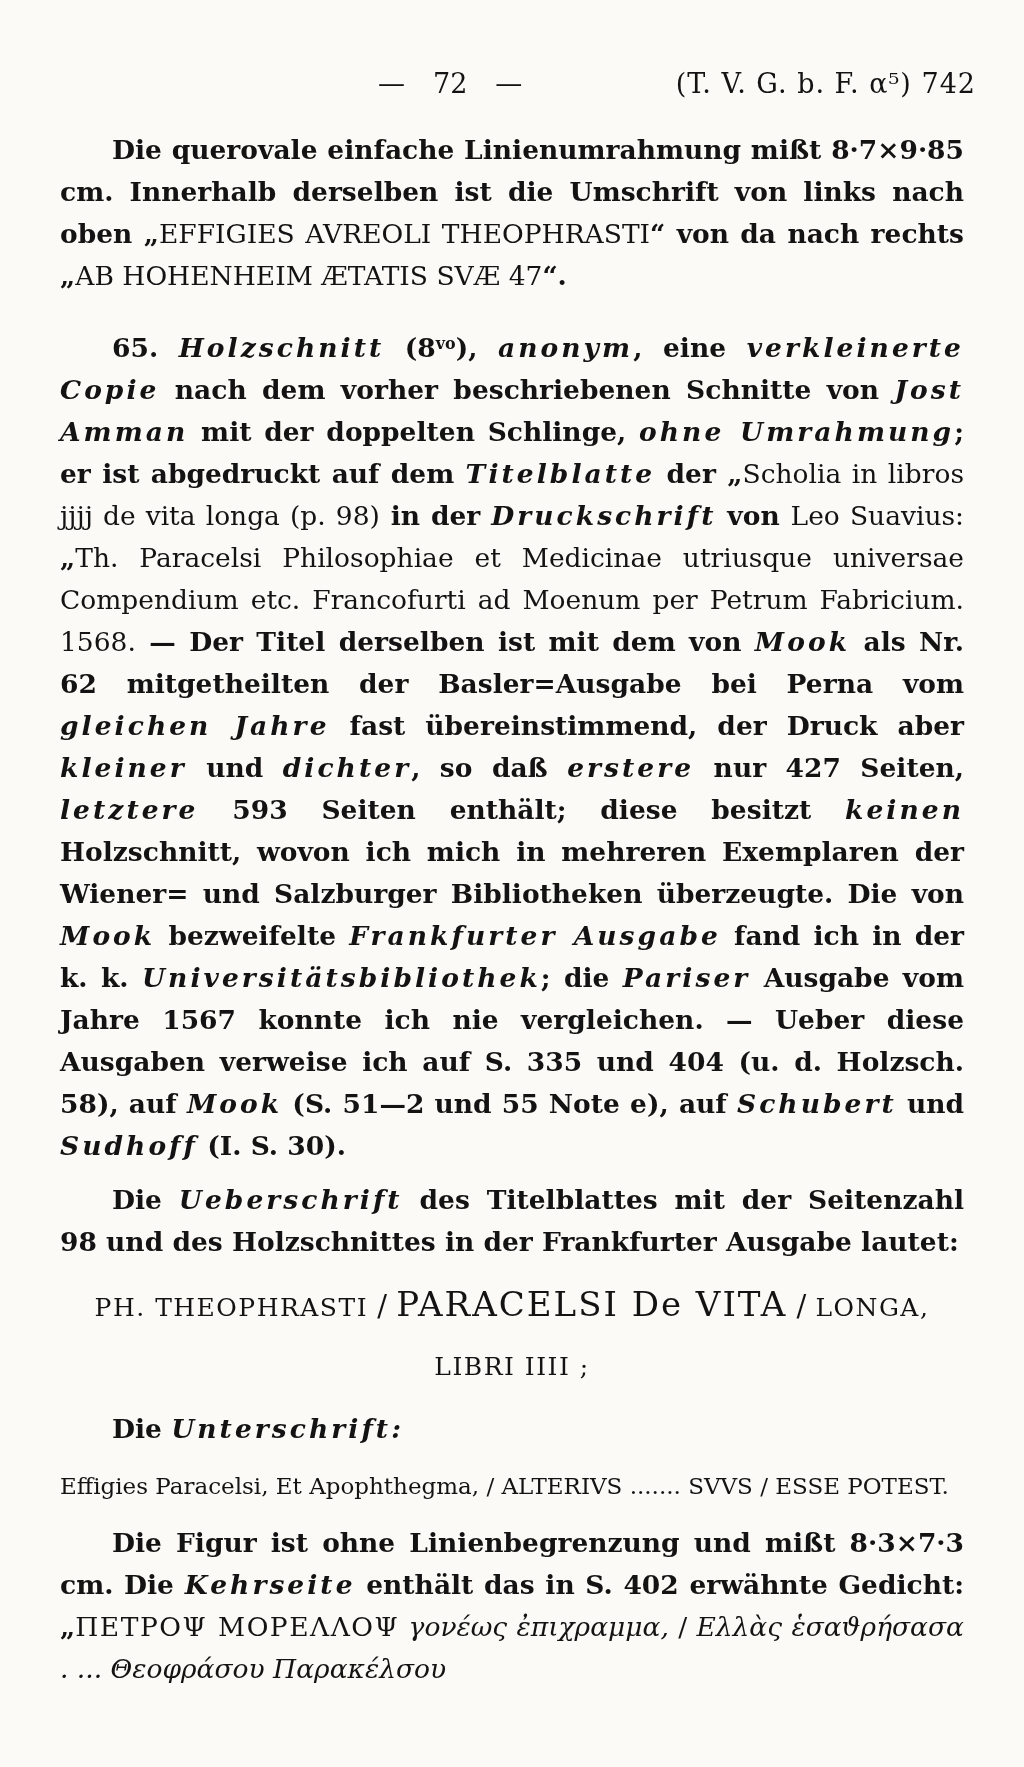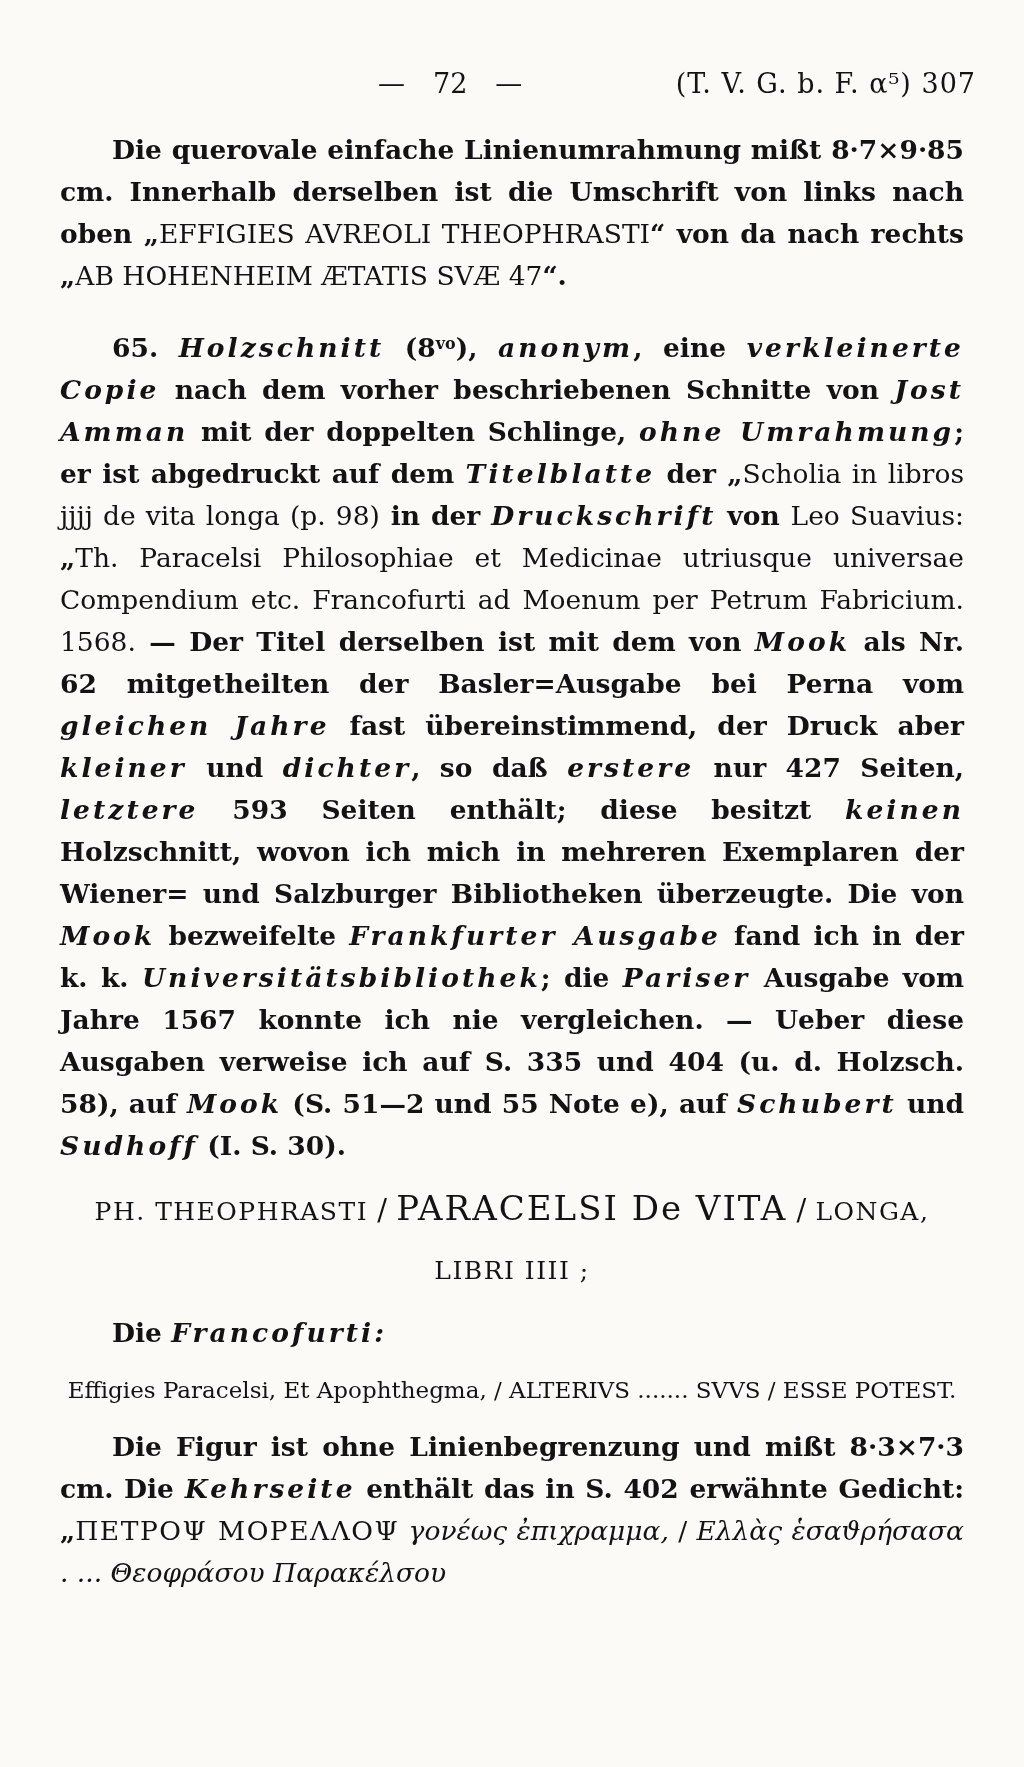--- a/index.html
+++ b/index.html
@@ -23,37 +23,38 @@
   .para.gap{margin-top:26px;}
   
   .f{font-weight:bold;}
   .fs{font-weight:bold;letter-spacing:0.115em;font-style:italic;}
   .a{font-weight:normal;}
   .sup{font-size:0.6em;vertical-align:0.5em;letter-spacing:0;}
   .titleline{text-align:center;line-height:58px;margin-top:4px;}
   .cs{font-size:25px;letter-spacing:1.5px;}
   .cl{font-size:34px;letter-spacing:2px;}
   .sep{font-size:29px;}
-  .subline{text-align:center;font-size:23px;line-height:48px;}
+  .subline{text-align:left;font-size:23px;line-height:48px;}
   .gk{font-style:italic;font-weight:normal;}
   .gkc{font-weight:normal;letter-spacing:1.5px;}
 </style>
 </head>
 <body>
 
 <div class="page">
   <div class="header">
     <div class="pageno">
       <span>—</span>
       <span class="num">72</span>
       <span>—</span>
     </div>
-    <div class="ref">(T. V. G. b. F. α⁵) 307</div>
+    <div class="ref">(T. V. G. b. F. α⁵) 742</div>
   </div>
   <div class="content">
       <p class="para indent"><span class="f">Die querovale einfache Linienumrahmung mißt 8·7×9·85 cm. Innerhalb derselben ist die Umschrift von links nach oben „</span><span class="a">EFFIGIES AVREOLI THEOPHRASTI</span><span class="f">“ von da nach rechts „</span><span class="a">AB HOHENHEIM ÆTATIS SVÆ 47</span><span class="f">“.</span></p>
       <p class="para indent gap"><span class="f">65. </span><span class="fs">Holzschnitt</span><span class="f"> (8</span><span class="f sup">vo</span><span class="f">), </span><span class="fs">anonym</span><span class="f">, eine </span><span class="fs">verkleinerte Copie</span><span class="f"> nach dem vorher beschriebenen Schnitte von </span><span class="fs">Jost Amman</span><span class="f"> mit der doppelten Schlinge, </span><span class="fs">ohne Umrahmung</span><span class="f">; er ist abgedruckt auf dem </span><span class="fs">Titelblatte</span><span class="f"> der „</span><span class="a">Scholia in libros jjjj de vita longa (p. 98)</span><span class="f"> in der </span><span class="fs">Druckschrift</span><span class="f"> von </span><span class="a">Leo Suavius:</span><span class="f"> „</span><span class="a">Th. Paracelsi Philosophiae et Medicinae utriusque universae Compendium etc. Francofurti ad Moenum per Petrum Fabricium. 1568.</span><span class="f"> — Der Titel derselben ist mit dem von </span><span class="fs">Mook</span><span class="f"> als Nr. 62 mitgetheilten der Basler=Ausgabe bei Perna vom </span><span class="fs">gleichen Jahre</span><span class="f"> fast übereinstimmend, der Druck aber </span><span class="fs">kleiner</span><span class="f"> und </span><span class="fs">dichter</span><span class="f">, so daß </span><span class="fs">erstere</span><span class="f"> nur 427 Seiten, </span><span class="fs">letztere</span><span class="f"> 593 Seiten enthält; diese besitzt </span><span class="fs">keinen</span><span class="f"> Holzschnitt, wovon ich mich in mehreren Exemplaren der Wiener= und Salzburger Bibliotheken überzeugte. Die von </span><span class="fs">Mook</span><span class="f"> bezweifelte </span><span class="fs">Frankfurter Ausgabe</span><span class="f"> fand ich in der k. k. </span><span class="fs">Universitätsbibliothek</span><span class="f">; die </span><span class="fs">Pariser</span><span class="f"> Ausgabe vom Jahre 1567 konnte ich nie vergleichen. — Ueber diese Ausgaben verweise ich auf S. 335 und 404 (u. d. Holzsch. 58), auf </span><span class="fs">Mook</span><span class="f"> (S. 51—2 und 55 Note e), auf </span><span class="fs">Schubert</span><span class="f"> und </span><span class="fs">Sudhoff</span><span class="f"> (I. S. 30).</span></p>
+      <p class="para indent"><span class="f">Die </span><span class="fs">Ueberschrift</span><span class="f"> des Titelblattes mit der Seitenzahl 98 und des Holzschnittes in der Frankfurter Ausgabe lautet:</span></p>
       <p class="para titleline"><span class="cs">PH. THEOPHRASTI</span><span class="sep"> / </span><span class="cl">PARACELSI De VITA</span><span class="sep"> / </span><span class="cs">LONGA, LIBRI IIII ;</span></p>
-      <p class="para indent"><span class="f">Die </span><span class="fs">Francofurti:</span></p>
+      <p class="para indent"><span class="f">Die </span><span class="fs">Unterschrift:</span></p>
       <p class="para subline"><span class="a">Effigies Paracelsi, Et Apophthegma, / ALTERIVS ....... SVVS / ESSE POTEST.</span></p>
       <p class="para indent"><span class="f">Die Figur ist ohne Linienbegrenzung und mißt 8·3×7·3 cm. Die </span><span class="fs">Kehrseite</span><span class="f"> enthält das in S. 402 erwähnte Gedicht: „</span><span class="gkc">ΠΕΤΡΟΨ ΜΟΡΕΛΛΟΨ</span><span class="a"> </span><span class="gk">γονέως ἐπιχραμμα,</span><span class="a"> / </span><span class="gk">Ελλὰς ἑσαϑρήσασα . ... Θεοφράσου Παρακέλσου</span></p>
     </div>
 </div>
 
 </body></html>

